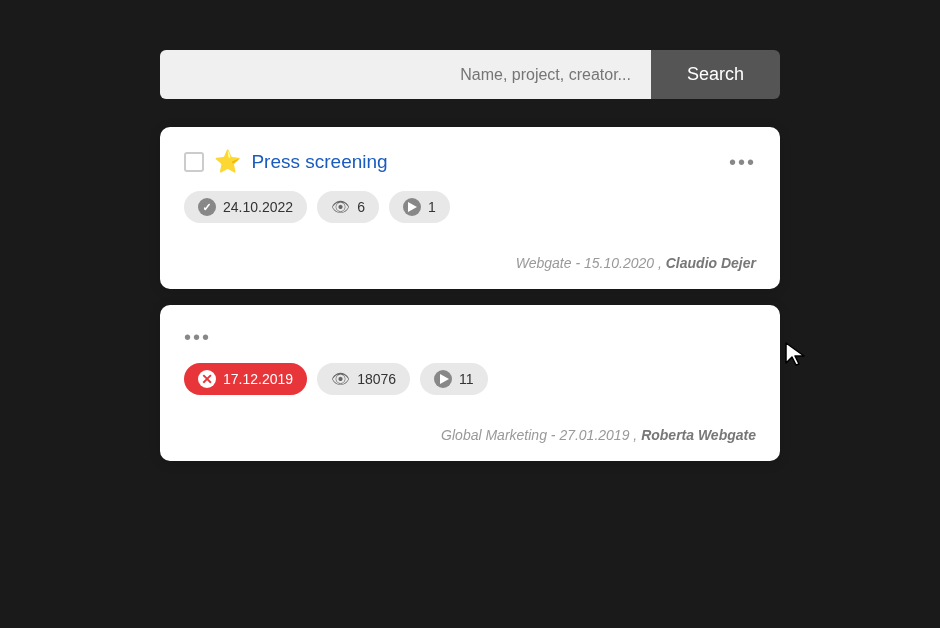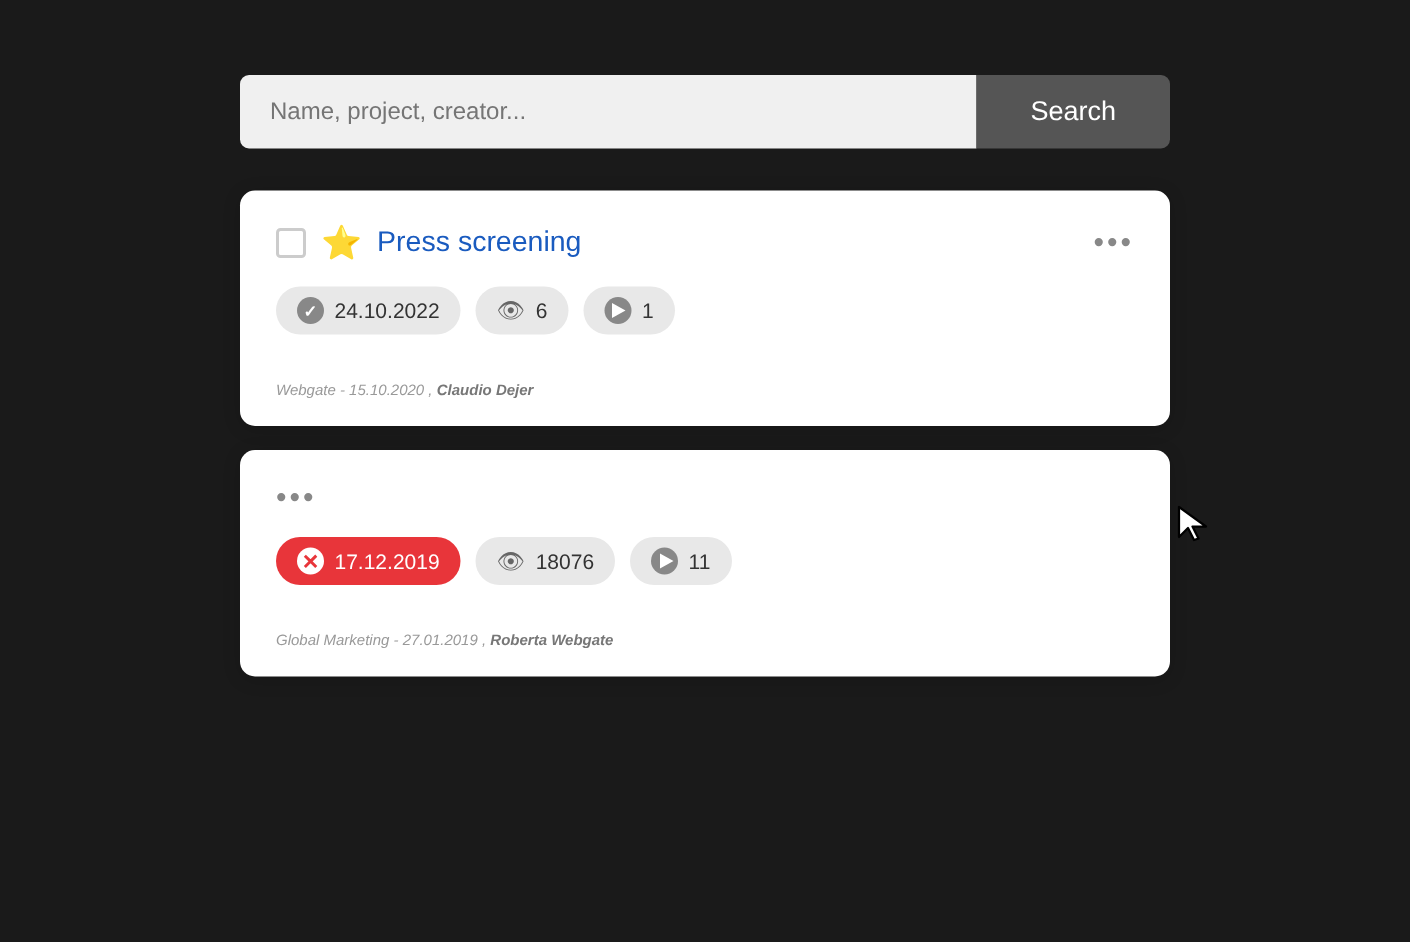--- a/index.html
+++ b/index.html
@@ -24,20 +24,21 @@
     }
     .search-input {
       flex: 1;
       padding: 14px 20px;
       font-size: 16px;
       color: #aaa;
       background: #f0f0f0;
       border: none;
       outline: none;
       border-radius: 6px 0 0 6px;
+      text-align: right;
     }
     .search-button {
       padding: 14px 36px;
       background: #555;
       color: #fff;
       font-size: 18px;
       font-weight: 400;
       border: none;
       border-radius: 0 6px 6px 0;
       cursor: pointer;
@@ -177,21 +178,22 @@
       width: 0;
       height: 0;
       border-style: solid;
       border-width: 5px 0 5px 9px;
       border-color: transparent transparent transparent #fff;
       margin-left: 2px;
     }
 
     
     .card-footer {
-      font-size: 10px;
+      text-align: right;
+      font-size: 14px;
       color: #999;
       font-style: italic;
       margin-top: 32px;
     }
     .card-footer strong {
       font-style: italic;
       font-weight: 700;
       color: #777;
     }
 

